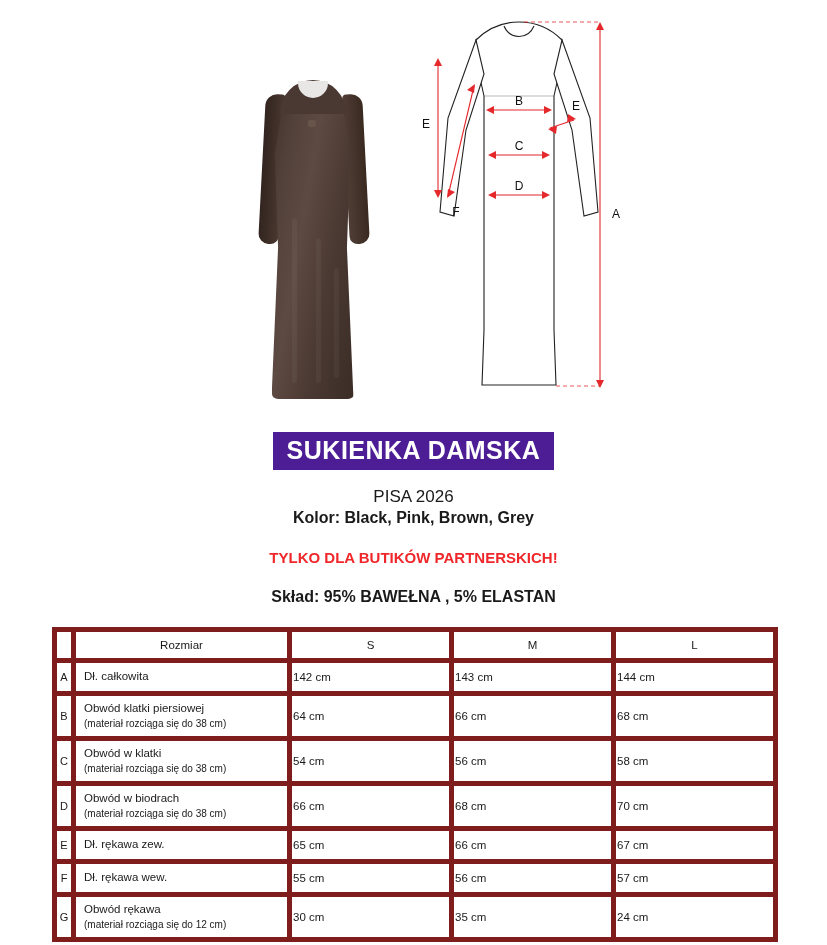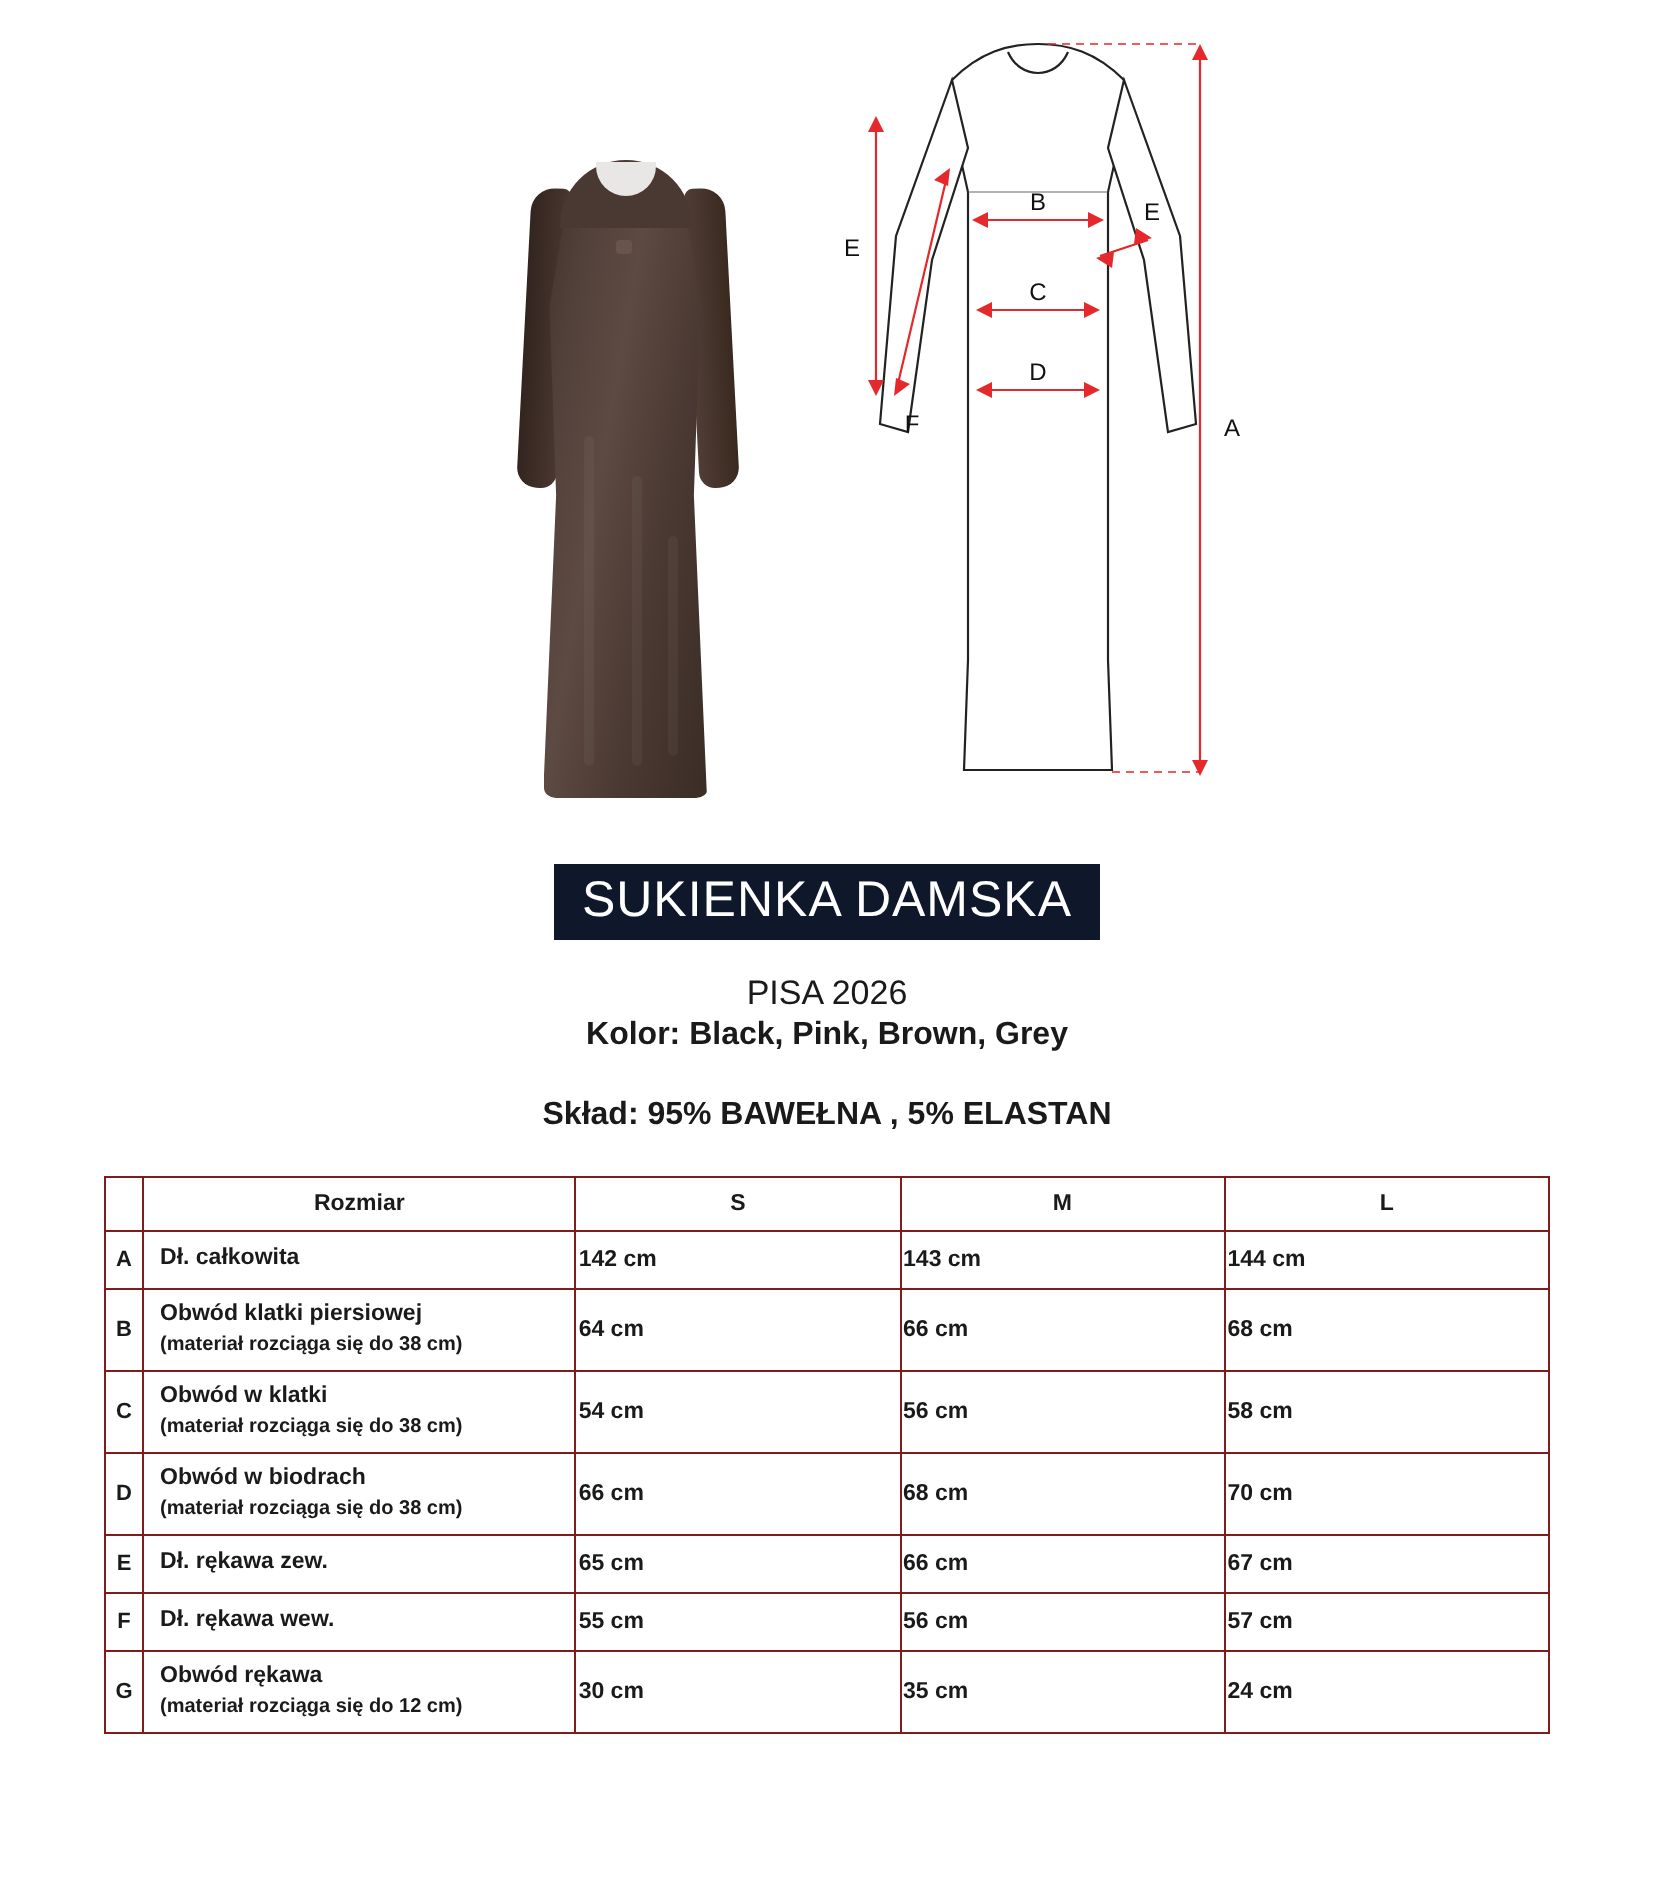--- a/index.html
+++ b/index.html
@@ -119,24 +119,24 @@
     top: 0;
   }
 
   
   .title-block {
     text-align: center;
     margin-top: 12px;
   }
   .main-title {
     display: inline-block;
-    background: #0f172a;
+    background: #4c1d95;
     color: #ffffff;
     font-size: 25px;
-    font-weight: normal;
+    font-weight: bold;
     letter-spacing: .5px;
     padding: 6px 14px 7px 14px;
     line-height: 1;
   }
   .model-code {
     font-size: 17px;
     font-weight: normal;
     margin-top: 17px;
   }
   .color-line, .product-code {
@@ -159,22 +159,22 @@
   
   .table-wrap {
     margin: 21px 52px 0 52px;
   }
   table {
     width: 723px;
     border-collapse: collapse;
     table-layout: fixed;
   }
   table td, table th {
-    border: 1px solid #7f1d1d;
-    font-weight: bold;
+    border: 5px solid #7f1d1d;
+    font-weight: normal;
     font-size: 11.5px;
     color: #1a1a1a;
   }
   col.c-letter { width: 19px; }
   col.c-name   { width: 216px; }
   col.c-size   { width: 162px; }
 
   .hdr td {
     text-align: center;
     height: 24px;
@@ -282,20 +282,21 @@
           <text x="52" y="216">F</text>
         </g>
       </svg>
     </div>
   </div>
 
   <div class="title-block">
     <div class="main-title">SUKIENKA DAMSKA</div>
     <div class="model-code">PISA 2026</div>
     <div class="color-line">Kolor: Black, Pink, Brown, Grey</div>
+    <div class="boutique-line">TYLKO DLA BUTIKÓW PARTNERSKICH!</div>
     <div class="composition">Skład: 95% BAWEŁNA , 5% ELASTAN</div>
   </div>
 
   <div class="table-wrap">
     <table>
       <colgroup>
         <col class="c-letter">
           <col class="c-name">
         <col class="c-size">
           <col class="c-size">

